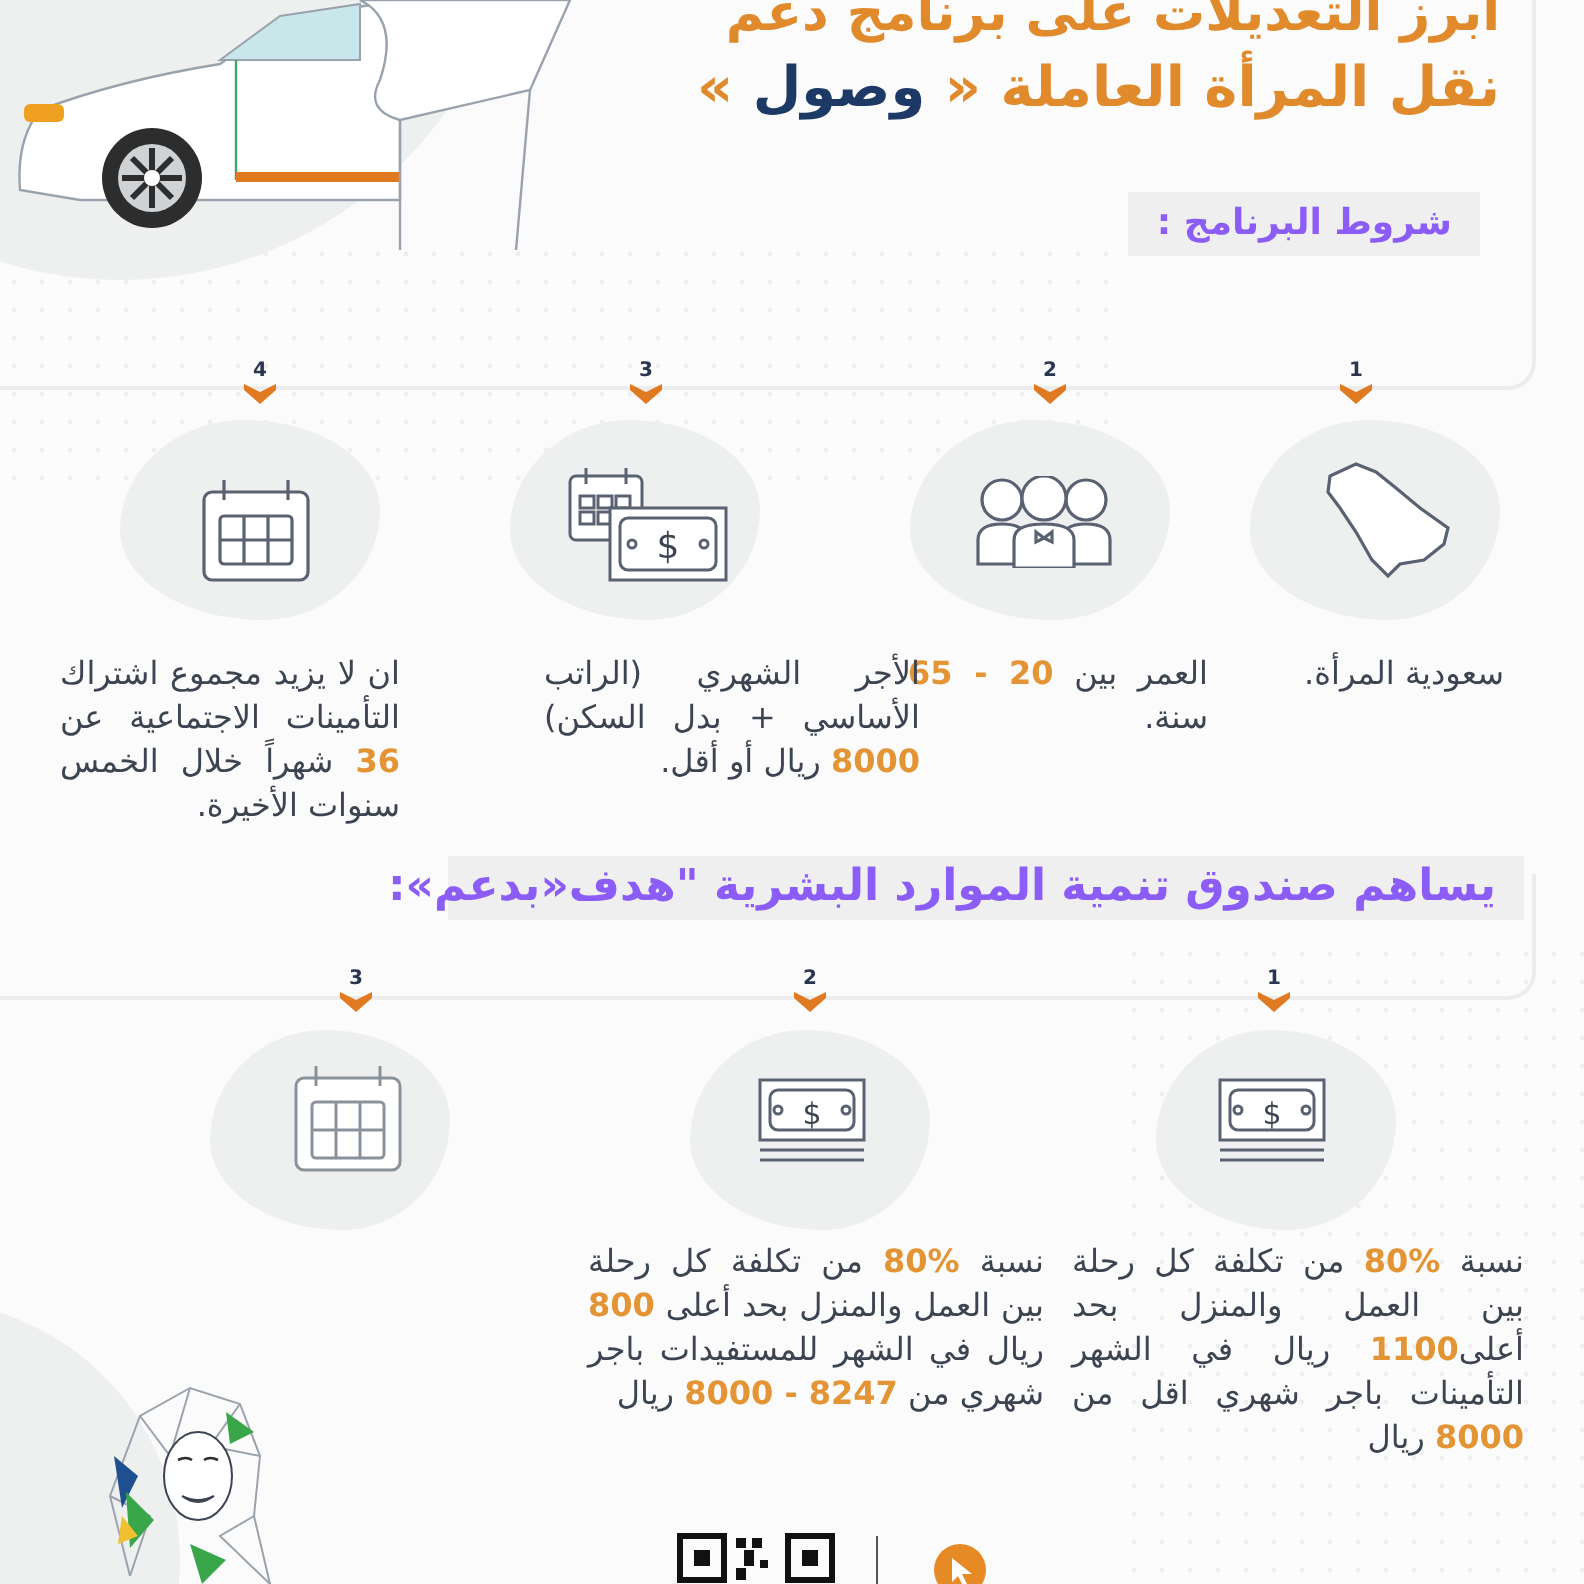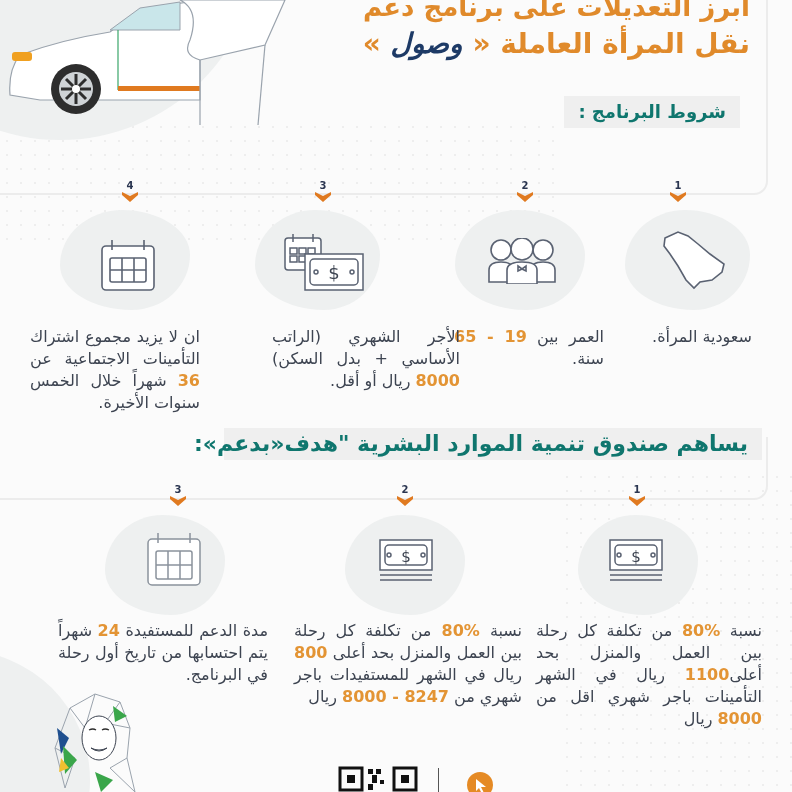--- a/index.html
+++ b/index.html
@@ -5,22 +5,22 @@
   * { margin:0; padding:0; box-sizing:border-box; }
   html, body { width:792px; height:792px; overflow:hidden; background:#f6f6f6; }
   body { position:relative; font-family:"DejaVu Sans", sans-serif; color:#3d4451; }
   .canvas { position:absolute; inset:0; background:#fbfbfb; overflow:hidden; }
   .pattern { position:absolute; background-image: radial-gradient(#ececec 1.2px, transparent 1.3px); background-size:14px 14px; opacity:.9; }
   .bigcircle { position:absolute; border-radius:50%; background:#eef0f0; }
   .frame { position:absolute; border:2px solid #ececec; border-radius:14px; }
   .blob { position:absolute; background:#eef0f0; border-radius:48% 52% 45% 55% / 55% 45% 55% 45%; }
 
   .title { position:absolute; right:42px; direction:rtl; font-family:"DejaVu Sans", sans-serif; font-weight:bold; color:#e08a2b; white-space:nowrap; }
-  .title .blue { color:#1d3a66;font-style:italic; }
-  .section-head { position:absolute; direction:rtl; background:#efefef; color:#0f766e; font-weight:bold; padding:3px 14px; white-space:nowrap; }
+  .title .blue { color:#1d3a66; }
+  .section-head { position:absolute; direction:rtl; background:#efefef; color:#8b5cf6; font-weight:bold; padding:3px 14px; white-space:nowrap; }
 
   .step { position:absolute; width:150px; text-align:center; }
   .step .num { font-size:10px; font-weight:bold; color:#2a3550; display:block; line-height:12px; }
   .step .chev { display:block; margin:0 auto; width:16px; height:10px; }
   .icon-wrap { position:absolute; }
   .icon-wrap svg { display:block; }
 
   .desc { position:absolute; direction:rtl; text-align:justify; font-size:16px; line-height:22px; color:#3d4451; }
   .desc .hl { color:#e39434; font-weight:bold; }
 </style>
@@ -149,21 +149,21 @@
           <line x1="34" y1="20" x2="34" y2="44"></line>
           <line x1="10" y1="32" x2="46" y2="32"></line>
       </g>
     </svg>
   </div>
 
   <div class="desc" style="right:40px;top:326px;width:130px;">
     <span>سعودية المرأة.</span>
   </div>
   <div class="desc" style="right:188px;top:326px;width:150px;">
-    <span>العمر بين </span><span class="hl">19</span><span class="hl"> - </span><span class="hl">65</span><span> سنة.</span>
+    <span>العمر بين </span><span class="hl">20</span><span class="hl"> - </span><span class="hl">65</span><span> سنة.</span>
   </div>
   <div class="desc" style="right:332px;top:326px;width:188px;margin-left:31px;">
     <span>الأجر الشهري (الراتب الأساسي + بدل السكن) </span><span class="hl">8000</span><span> ريال أو أقل.</span>
   </div>
   <div class="desc" style="right:592px;top:326px;width:170px;">
     <span>ان لا يزيد مجموع اشتراك التأمينات الاجتماعية عن </span><span class="hl">36</span><span> شهراً خلال الخمس سنوات الأخيرة.</span>
   </div>
 
   <div class="section-head" style="right:30px;top:428px;font-size:22px;line-height:28px;padding:2px 14px;width:538px;">يساهم صندوق تنمية الموارد البشرية "هدف«بدعم»:</div>
 
@@ -228,23 +228,20 @@
           <line x1="10" y1="34" x2="46" y2="34"></line>
       </g>
     </svg>
   </div>
 
   <div class="desc" style="right:30px;top:620px;width:226px;">
     <span>نسبة </span><span class="hl">%80</span><span> من تكلفة كل رحلة بين العمل والمنزل بحد أعلى</span><span class="hl">1100</span><span> ريال في الشهر التأمينات باجر شهري اقل من </span><span class="hl">8000</span><span> ريال</span>
   </div>
   <div class="desc" style="right:270px;top:620px;width:228px;">
     <span>نسبة </span><span class="hl">%80</span><span> من تكلفة كل رحلة بين العمل والمنزل بحد أعلى </span><span class="hl">800</span><span> ريال في الشهر للمستفيدات باجر شهري من </span><span class="hl">8247</span><span class="hl"> - </span><span class="hl">8000</span><span> ريال</span>
-  </div>
-  <div class="desc" style="right:524px;top:620px;width:210px;">
-    <span>مدة الدعم للمستفيدة </span><span class="hl">24</span><span> شهراً يتم احتسابها من تاريخ أول رحلة في البرنامج.</span>
   </div>
 
   <div class="icon-wrap" style="left:35px;top:688px;">
     <svg width="110" height="104" viewBox="0 0 110 104">
       <g fill="none" stroke="#9aa3ad" stroke-width="1">
         <path d="M30 100 L20 60 L35 20 L60 6 L85 14 L95 40 L92 70 L100 104"></path>
         <path d="M35 20 L50 40 L60 6"></path>
           <path d="M85 14 L70 35 L95 40"></path>
         <path d="M20 60 L40 70 L30 100"></path>
           <path d="M92 70 L75 80 L100 104"></path>

